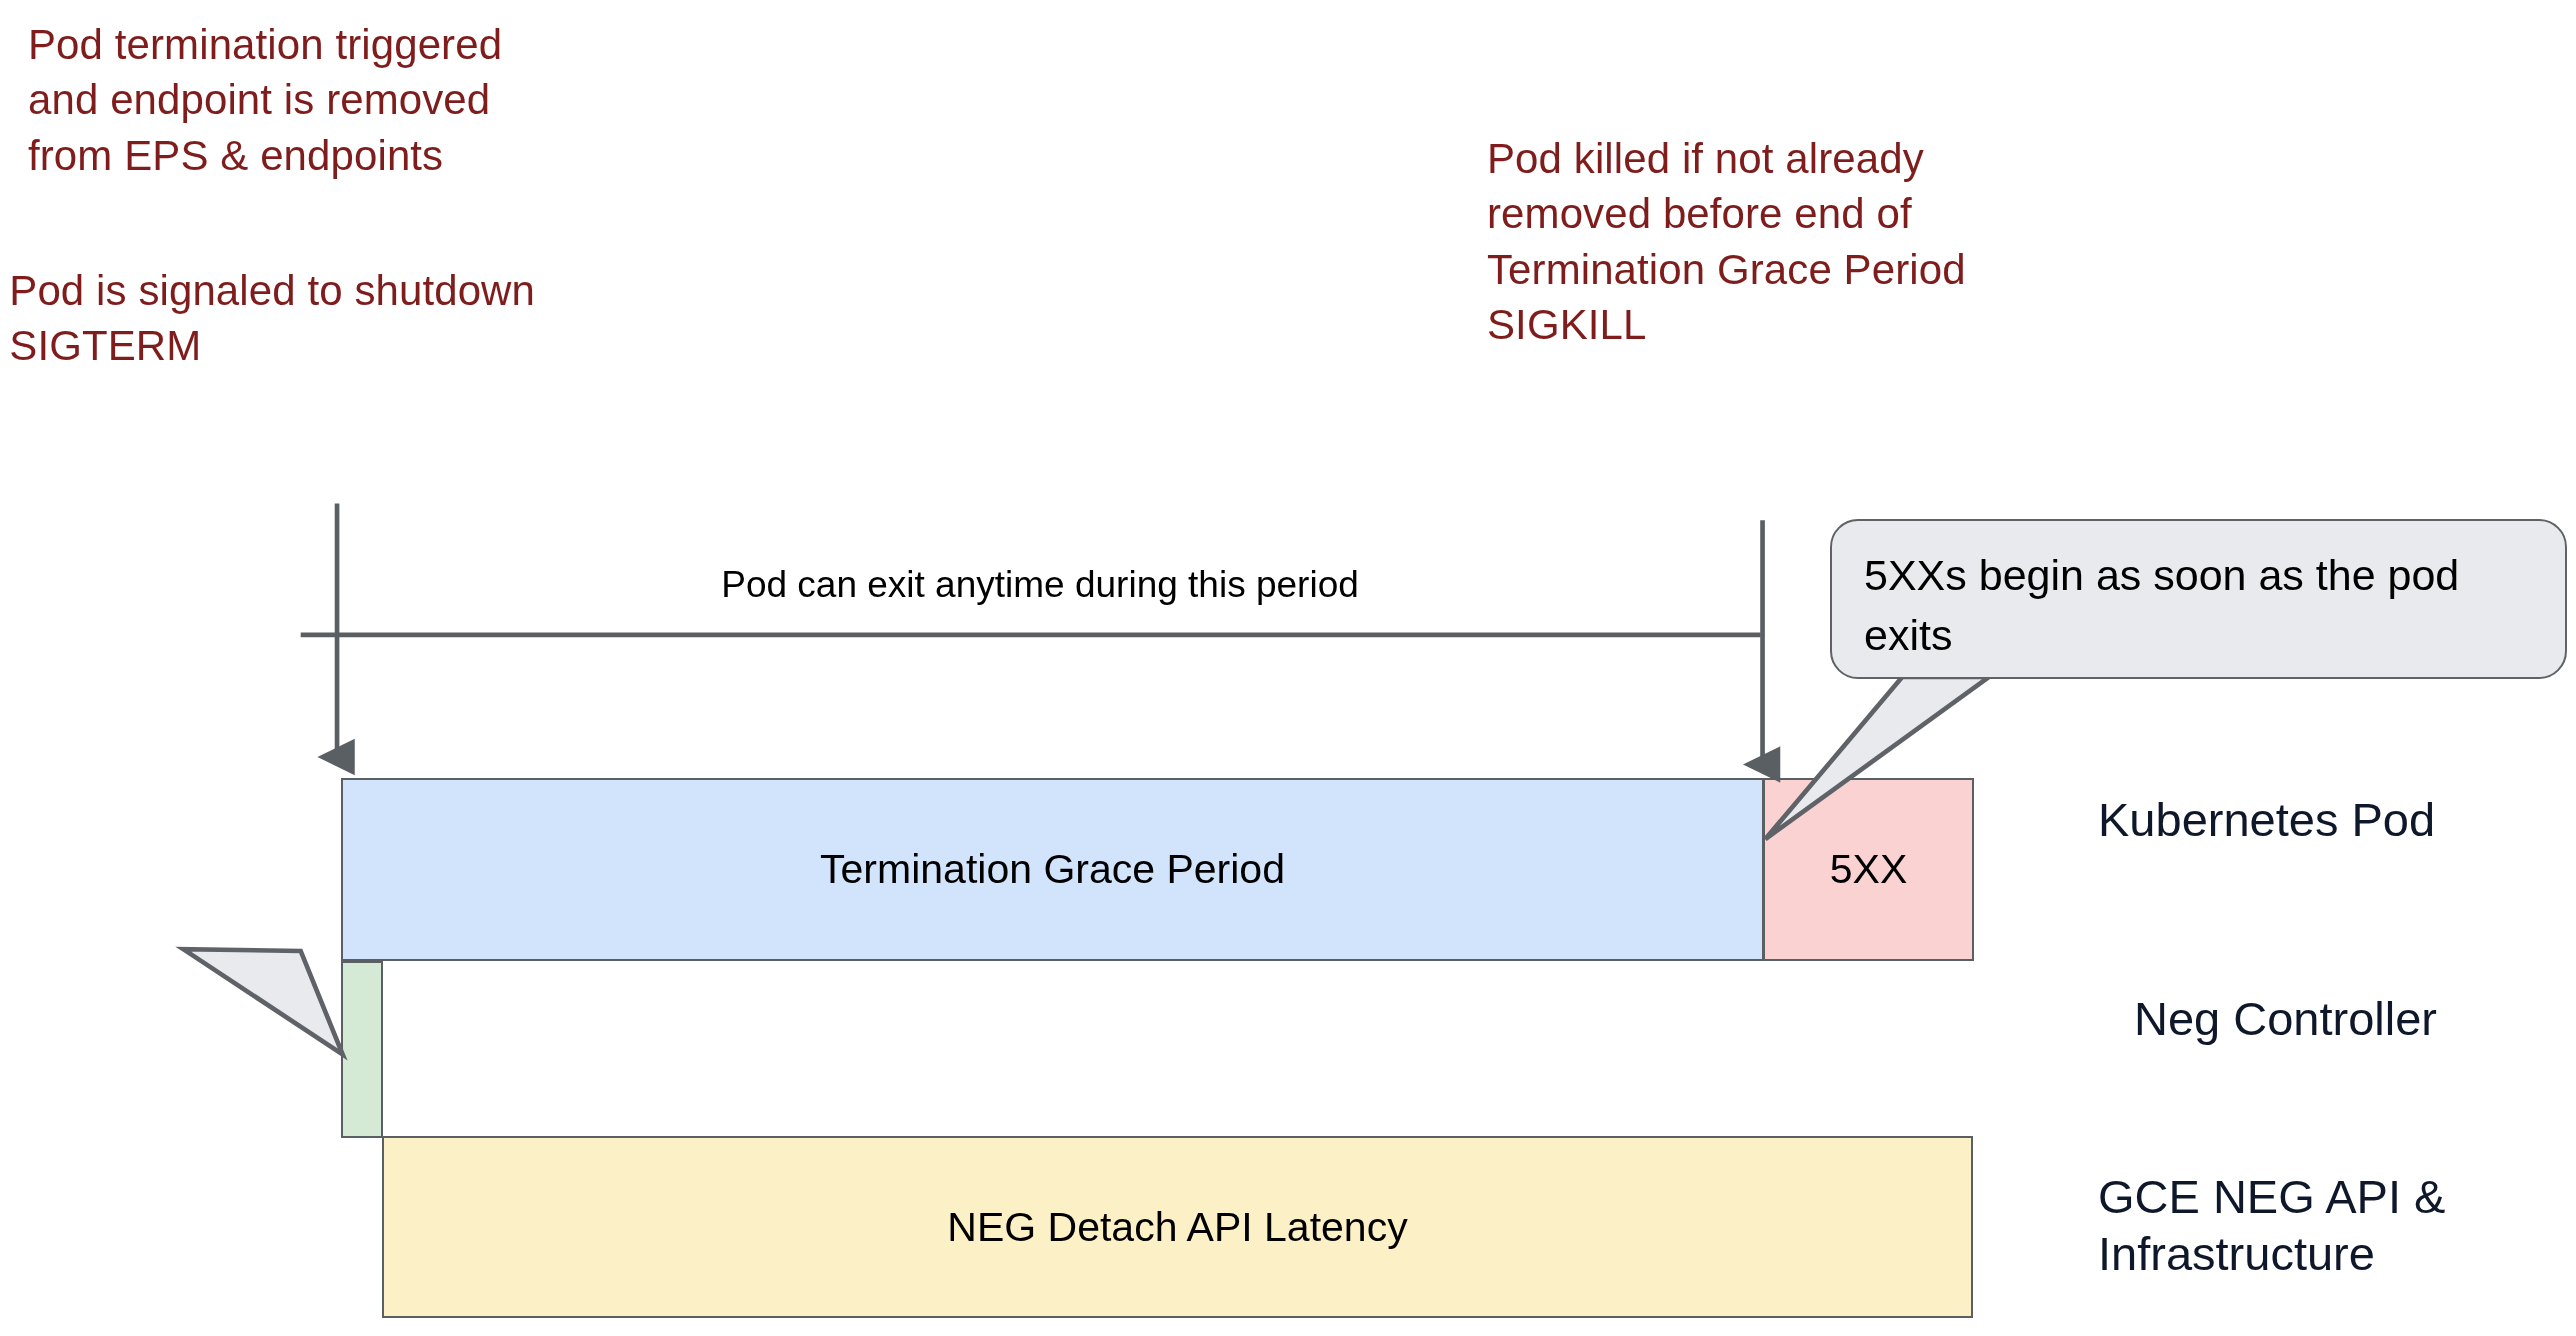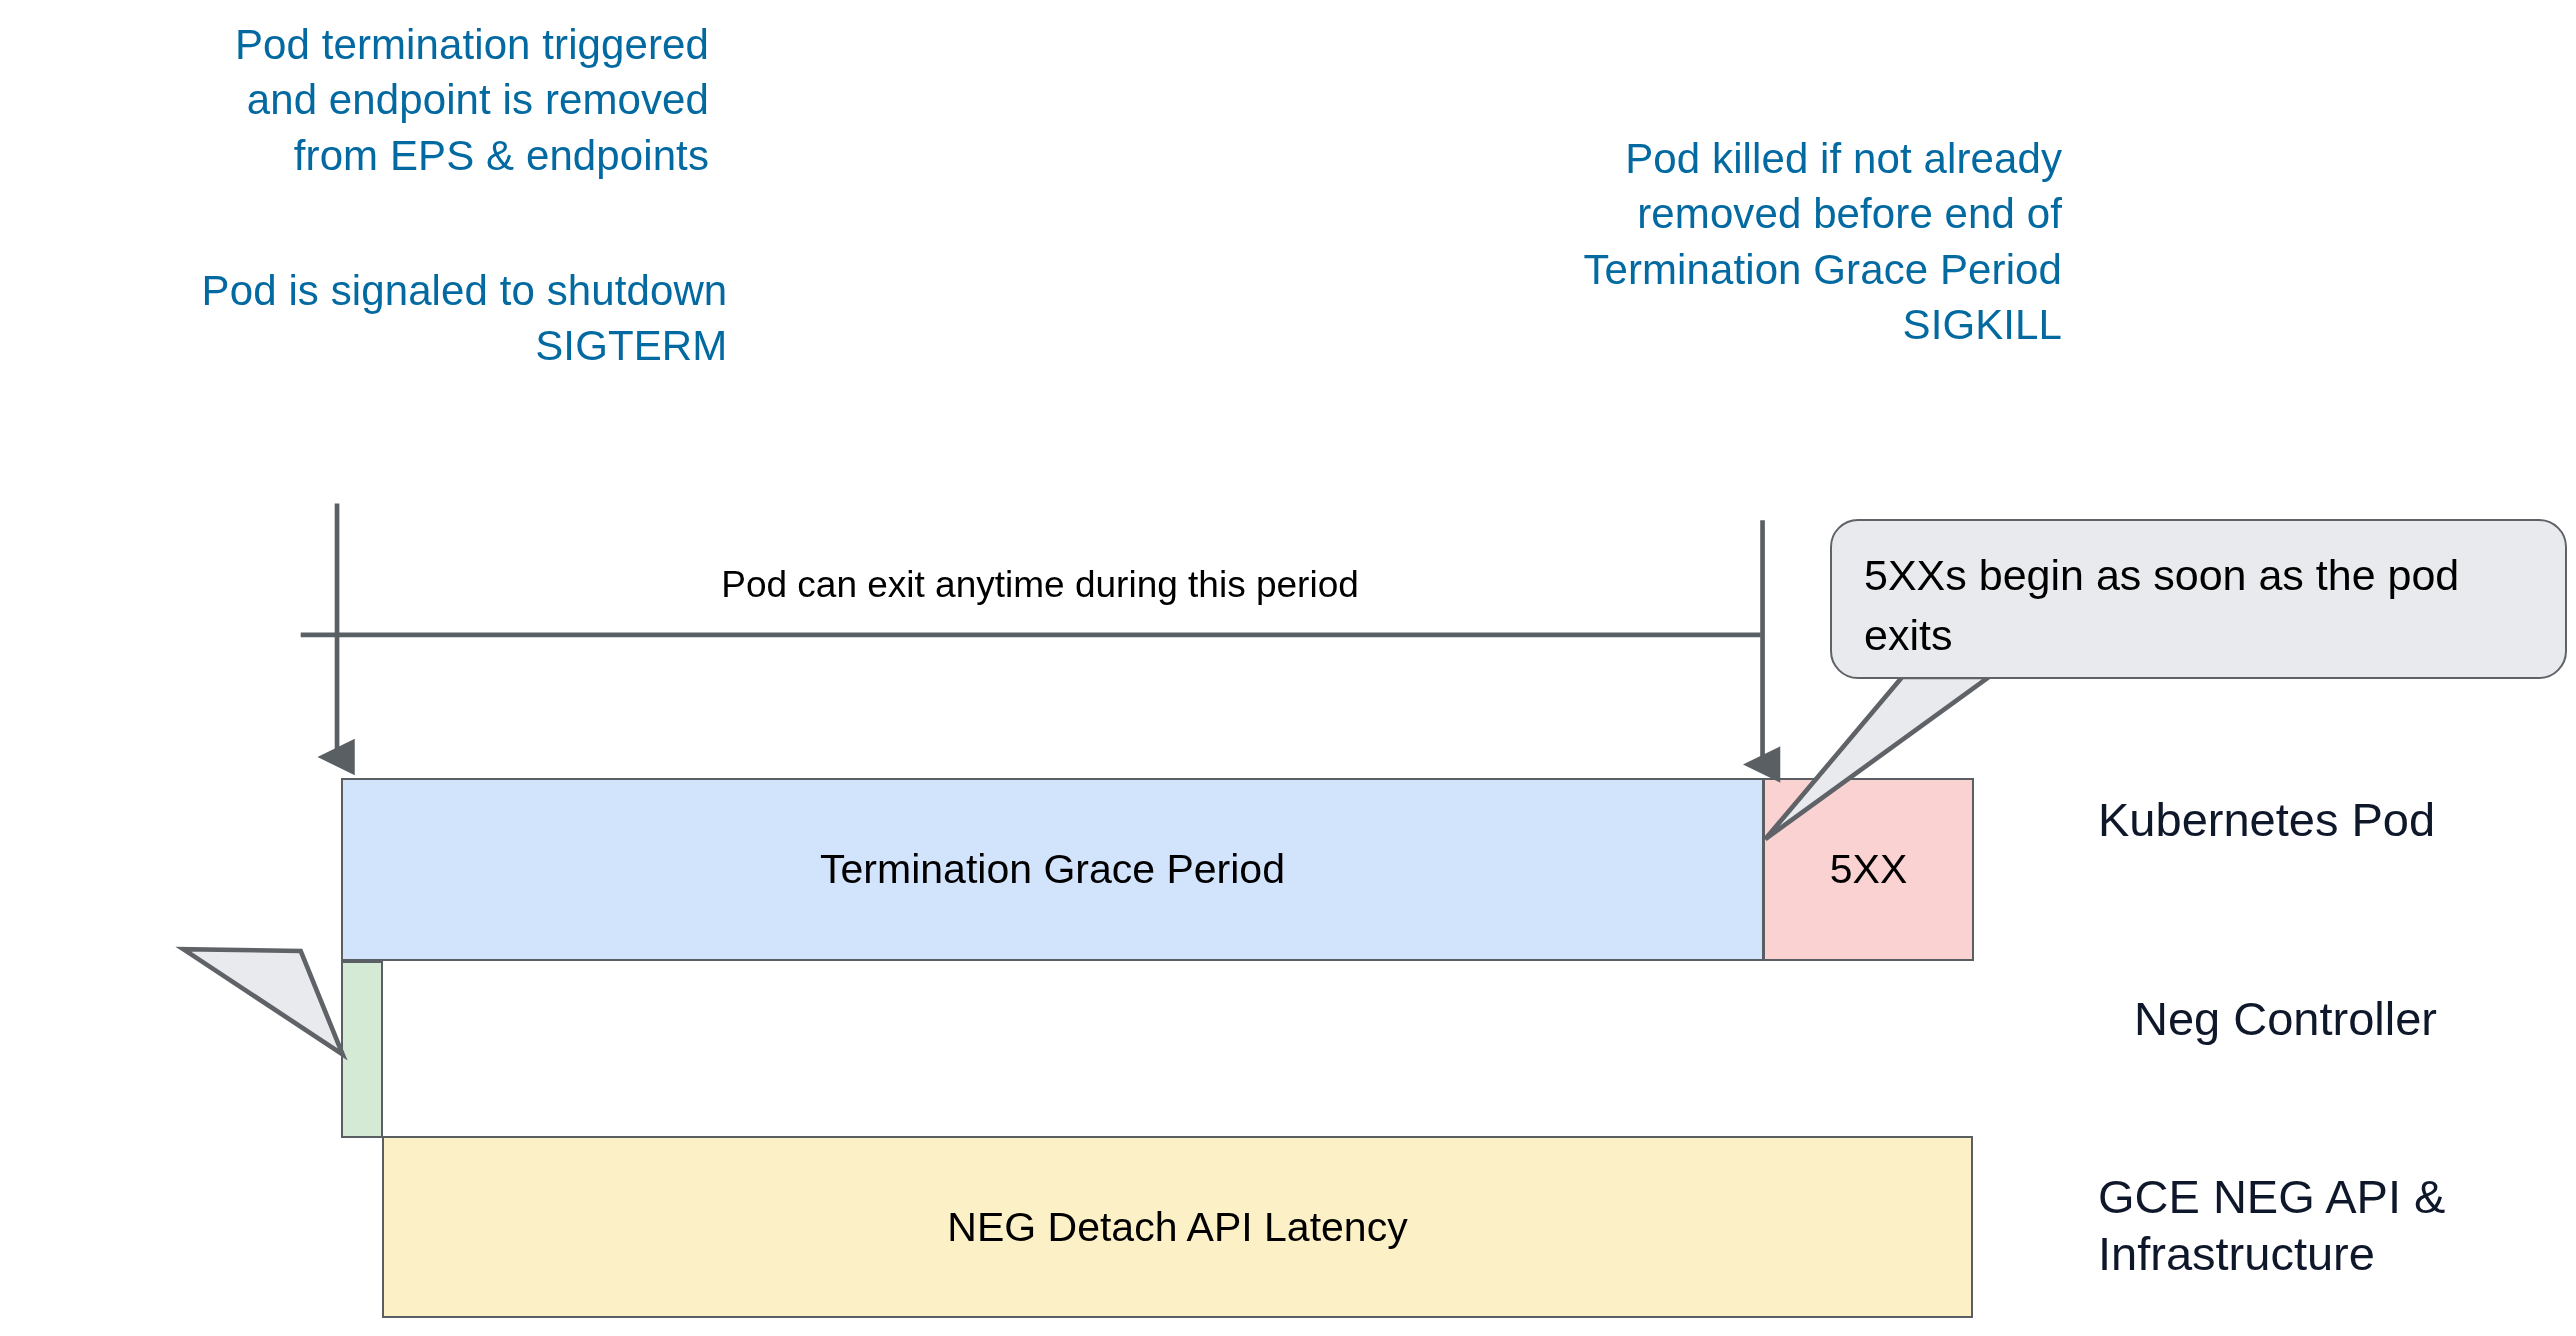--- a/index.html
+++ b/index.html
@@ -15,30 +15,30 @@
     position: relative;
     width: 2576px;
     height: 1336px;
     background: #ffffff;
     overflow: hidden;
   }
   .abs { position: absolute; }
 
   
   .note {
-    text-align: right;
+    text-align: left;
     font-size: 42px;
     line-height: 1.32;
-    color: #0369a1;
+    color: #7f1d1d;
     white-space: pre-line;
     letter-spacing: 0.1px;
   }
   #note-left-1 { left: 28px;  top: 17px;  width: 681px; }
   #note-left-2 { left: 9.3px;  top: 263px; width: 718px; }
-  #note-right-1 { left: 1418px; top: 131px; width: 644px; }
+  #note-right-1 { left: 1487px; top: 131px; width: 644px; }
 
   
   .bar {
     box-sizing: border-box;
     border: 2.8px solid #5a5f63;
     display: flex;
     align-items: center;
     justify-content: center;
     font-size: 41px;
     color: #000;

